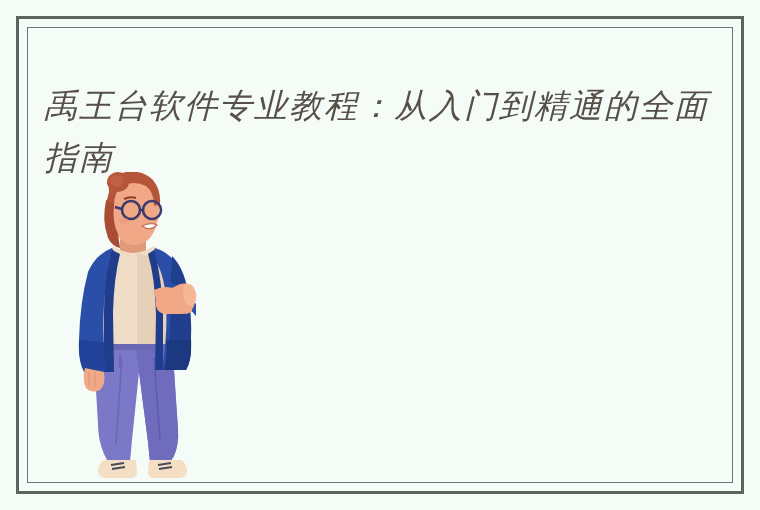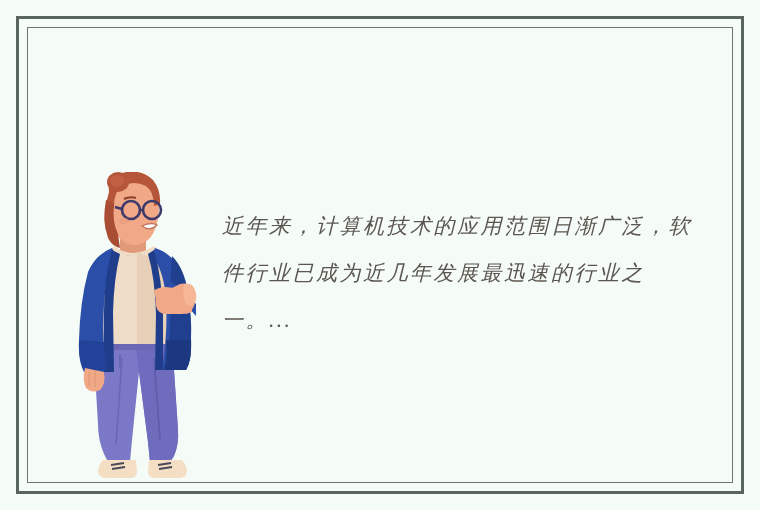--- a/index.html
+++ b/index.html
@@ -91,20 +91,21 @@
   }
 </style>
 </head>
 <body>
 
 <div class="page">
 
   <div class="frame-outer"></div>
   <div class="frame-inner"></div>
 
+  <h1 class="title">禹王台软件专业教程：从入门到精通的全面指南</h1>
 
   <div class="illustration">
     <svg viewBox="0 0 140 312" xmlns="http://www.w3.org/2000/svg" aria-hidden="true">
 
       <path d="M31 168 L110 168 L116 258 Q117 272 112 284 L108 290 L88 290 L86 270 L77 200 L70 268 L68 290 L46 290 L42 282 Q36 268 36 252 Z" fill="#7b78c8"></path>
       <path d="M74 176 L110 168 L116 258 Q117 272 112 284 L108 290 L88 290 L86 270 L77 200 Z" fill="#6f6cbd"></path>
 
       <path d="M31 168 L110 168 L111 178 L32 178 Z" fill="#6a67b5"></path>
 
       <path d="M60 186 L54 272" stroke="#6a67b5" stroke-width="1.6" fill="none"></path>
@@ -158,15 +159,14 @@
       <path d="M60 37 L53 35" stroke="#3b3a6b" stroke-width="2.4"></path>
 
       <path d="M62 27 Q68 24 74 26" stroke="#8c3f2a" stroke-width="2" fill="none"></path>
 
       <path d="M80 54 Q88 60 95 53 Q89 50 80 54 Z" fill="#ffffff" stroke="#c2705a" stroke-width="1.2"></path>
 
       <ellipse cx="62" cy="49" rx="5" ry="3.2" fill="#e8977b" opacity="0.55"></ellipse>
     </svg>
   </div>
 
-  <p class="excerpt">近年来，计算机技术的应用范围日渐广泛，软件行业已成为近几年发展最迅速的行业之一。...</p>
 
 </div>
 
 </body></html>

